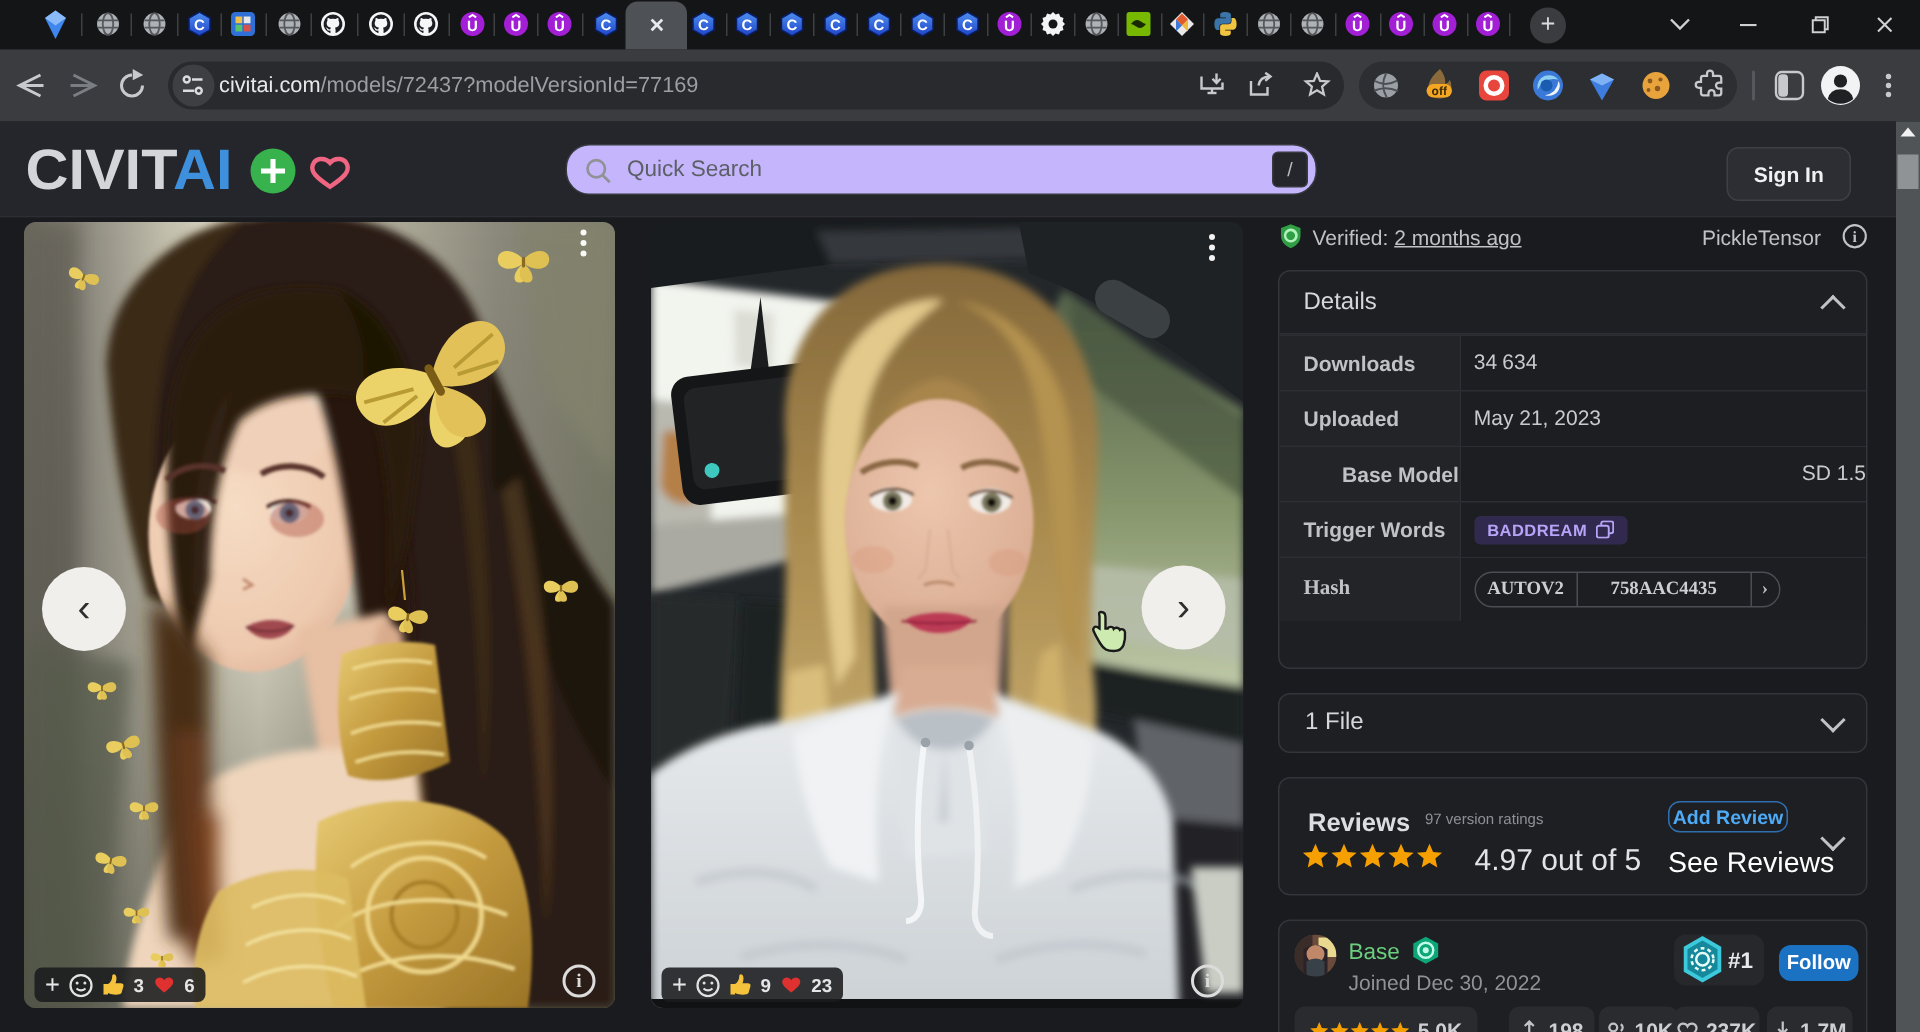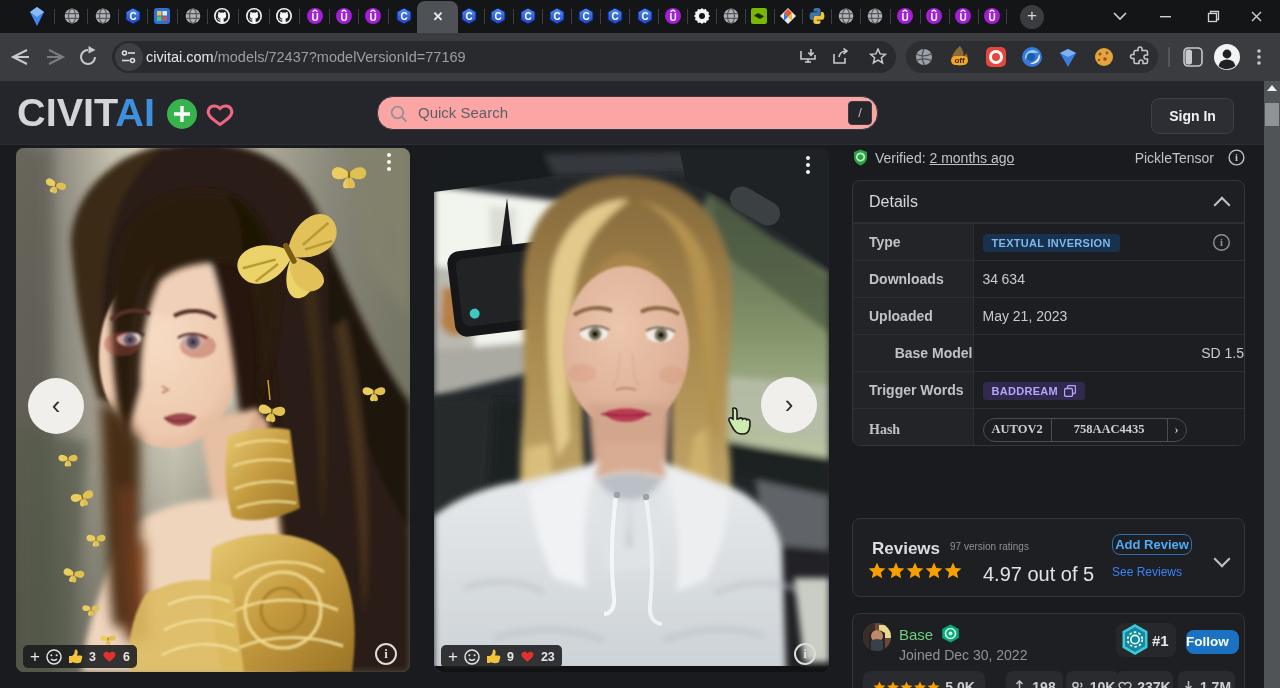--- a/index.html
+++ b/index.html
@@ -15,21 +15,21 @@
 .winctl { position:absolute; top:8px; color:#cfd1d4; font-size:13px; }
 
 #toolbar { position:absolute; left:0; top:33px; width:1280px; height:48px; background:#3a3c40; }
 #urlpill { position:absolute; left:112px; top:8px; width:784px; height:32px; background:#282a2d; border-radius:16px; }
 #urltext { position:absolute; left:146px; top:49px; font-size:14.5px; color:#e6e8ea; white-space:nowrap; }
 #urltext span { color:#9b9ea2; }
 #extpill { position:absolute; left:906px; top:8px; width:252px; height:32px; background:#2c2e31; border-radius:16px; }
 
 
 #cheader { position:absolute; left:0; top:81px; width:1280px; height:64px; background:#25262b; border-bottom:1px solid #2c2e33; }
-#searchbar { position:absolute; left:377px; top:96px; width:501px; height:34px; background:#fca5a5; border:1px solid #373a40; border-radius:16px; }
+#searchbar { position:absolute; left:377px; top:96px; width:501px; height:34px; background:#c4b5fd; border:1px solid #373a40; border-radius:16px; }
 #slash { position:absolute; right:5px; top:4px; width:24px; height:24px; background:#25262b; border:1px solid #373a40; border-radius:4px; color:#b8babd; text-align:center; line-height:22px; font-size:13px; }
 #qsearch { position:absolute; left:40px; top:7px; color:#5c5f66; font-size:15px; }
 #signin { position:absolute; left:1151px; top:98px; width:83px; height:36px; background:#2c2e33; border:1px solid #3d4047; border-radius:8px; color:#f0f1f2; font-weight:bold; font-size:14px; text-align:center; line-height:34px; }
 
 
 #content { position:absolute; left:0; top:145px; width:1264px; height:543px; background:#1a1b1e; }
 .imgcard { position:absolute; top:3px; width:394px; height:524px; border-radius:8px; overflow:hidden; }
 .dots3 { position:absolute; width:4px; height:4px; border-radius:50%; background:#fff; box-shadow:0 7px 0 #fff, 0 14px 0 #fff; opacity:.95; }
 .navbtn { position:absolute; width:56px; height:56px; border-radius:50%; background:#f1efeb; color:#2e2e2e; font-size:26px; text-align:center; line-height:54px; }
 .reactbar { position:absolute; bottom:4px; height:23px; background:rgba(26,27,30,.88); border-radius:5px; display:flex; align-items:center; color:#e6e6e6; font-size:12px; padding:0 7px; gap:6px;}
@@ -588,30 +588,20 @@
       </svg>
 </div>
 
 <div class="panel" id="details" style="top:180px; height:266px; overflow:hidden;">
   <div style="position:relative; height:42px; border-bottom:1px solid #2c2e33;">
     <span style="position:absolute;left:16px;top:12px;font-size:16px;color:#d6d7d9;">Details</span>
     <div class="chev chevup" style="top:18px;"></div>
   </div>
   <table style="width:100%; border-collapse:collapse; table-layout:fixed;">
     <tbody>
-          <tr style="height:37px;">
-            <td class="dlbl">Type</td>
-            <td class="dval">
-      <span class="badge" style="background:#18314f;color:#7cb8e8;">TEXTUAL INVERSION</span>
-      <svg style="position:absolute;right:14px;top:10px" width="17" height="17">
-                <rect x="0.7" y="0.7" width="15.6" height="15.6" rx="7.8" fill="none" stroke="#909296" stroke-width="1.4"></rect>
-                <text x="8.5" y="12.4" text-anchor="middle" font-size="10.5" font-weight="bold" fill="#909296" font-family="Liberation Serif">i</text>
-              </svg>
-    </td>
-          </tr>
     <tr style="height:37px;">
             <td class="dlbl">Downloads</td>
             <td class="dval"><span style="color:#c9cacc;font-size:14px">34<span style="padding-left:3.5px">634</span></span></td>
           </tr>
     <tr style="height:37px;">
             <td class="dlbl">Uploaded</td>
             <td class="dval"><span style="color:#c9cacc;font-size:14px">May 21, 2023</span></td>
           </tr>
     <tr style="height:37px;text-align:right;">
             <td class="dlbl">Base Model</td>
@@ -634,38 +624,42 @@
                 <span style="padding:3px 8px 4px;">AUTOV2</span>
                 <span style="border-left:1px solid #4a4d52;border-right:1px solid #4a4d52;padding:3px 22px 4px;">758AAC4435</span>
                 <span style="padding:3px 7px 4px;color:#c1c2c5;">›</span>
               </span>
     </td>
           </tr>
   </tbody>
       </table>
 </div>
 
+<div class="panel" style="top:462px; height:40px;">
+  <span style="position:absolute;left:17px;top:10px;font-size:16px;color:#d6d7d9;">1 File</span>
+  <div class="chev chevdown" style="top:11px;"></div>
+</div>
 
 <div class="panel" style="top:518px; height:79px;">
   <span style="position:absolute;left:19px;top:20px;font-size:17px;font-weight:bold;color:#dcdde0;">Reviews</span>
   <span style="position:absolute;left:97px;top:22px;font-size:10px;color:#8d9095;">97 version ratings</span>
   <div style="position:absolute;left:259px;top:15px;width:80px;height:21px;border:1px solid #2f6faf;border-radius:8px;color:#4dabf7;font-size:13px;font-weight:bold;text-align:center;line-height:19px;white-space:nowrap;">Add Review</div>
   <div class="chev chevdown" style="top:34px;"></div>
   <svg style="position:absolute;left:15px;top:43px" width="100" height="20">
     <defs>
           <path id="star18" d="M9 0.5 L11.4 6 L17.4 6.5 L12.9 10.4 L14.2 16.3 L9 13.2 L3.8 16.3 L5.1 10.4 L0.6 6.5 L6.6 6 Z"></path>
         </defs>
     <use href="#star18" fill="#f59f00"></use>
         <use href="#star18" x="19" fill="#f59f00"></use>
         <use href="#star18" x="38" fill="#f59f00"></use>
         <use href="#star18" x="57" fill="#f59f00"></use>
         <use href="#star18" x="76" fill="#f59f00"></use>
   </svg>
   <span style="position:absolute;left:130px;top:44px;font-size:20px;color:#e2e3e5;">4.97 out of 5</span>
-  <span style="position:absolute;left:259px;top:46px;font-size:12px;color:#3b82f6;">See Reviews</span>
+  <span style="position:absolute;left:259px;top:46px;font-size:19px;color:#ffffff;">See Reviews</span>
 </div>
 
 <div class="panel" style="top:613px; height:96px;">
   <svg style="position:absolute;left:10px;top:9px" width="28" height="28">
     <defs>
           <clipPath id="avc">
             <circle cx="14" cy="14" r="14"></circle>
           </clipPath>
         </defs>
     <g clip-path="url(#avc)">
@@ -687,21 +681,21 @@
   <div style="position:absolute;left:263px;top:9px;width:60px;height:34px;background:#26282c;border-radius:8px;"></div>
   <svg style="position:absolute;left:268px;top:9px" width="28" height="33">
     <polygon points="14,1 26.5,8.2 26.5,24.8 14,32 1.5,24.8 1.5,8.2" fill="#3bc9db"></polygon>
     <polygon points="14,4 24,9.8 24,23.2 14,29 4,23.2 4,9.8" fill="#0b7285" opacity="0.75"></polygon>
     <g fill="none" stroke="#e6fcf5" stroke-width="1.7">
       <circle cx="14" cy="16.5" r="4.2"></circle>
       <circle cx="14" cy="16.5" r="7.3" stroke-dasharray="2.6 2.1"></circle>
     </g>
   </svg>
   <span style="position:absolute;left:299px;top:18px;font-size:15px;font-weight:bold;color:#e8e9eb;">#1</span>
-  <div style="position:absolute;left:333px;top:16px;width:53px;height:24px;background:#1b72c2;border-radius:8px;color:#fff;font-size:13.5px;font-weight:bold;line-height:24px;">Follow</div>
+  <div style="position:absolute;left:333px;top:16px;width:53px;height:24px;background:#1b72c2;border-radius:8px;color:#fff;font-size:13.5px;font-weight:bold;text-align:center;line-height:24px;">Follow</div>
 
   <div class="statp" style="left:10px;width:122px;">
     <svg width="67" height="13" style="margin-right:5px">
       <defs>
             <path id="star13" d="M6.5 0.4 L8.2 4.3 L12.5 4.7 L9.3 7.5 L10.2 11.7 L6.5 9.5 L2.8 11.7 L3.7 7.5 L0.5 4.7 L4.8 4.3 Z"></path>
           </defs>
       <use href="#star13" fill="#f59f00"></use>
           <use href="#star13" x="13.5" fill="#f59f00"></use>
           <use href="#star13" x="27" fill="#f59f00"></use>
           <use href="#star13" x="40.5" fill="#f59f00"></use>

